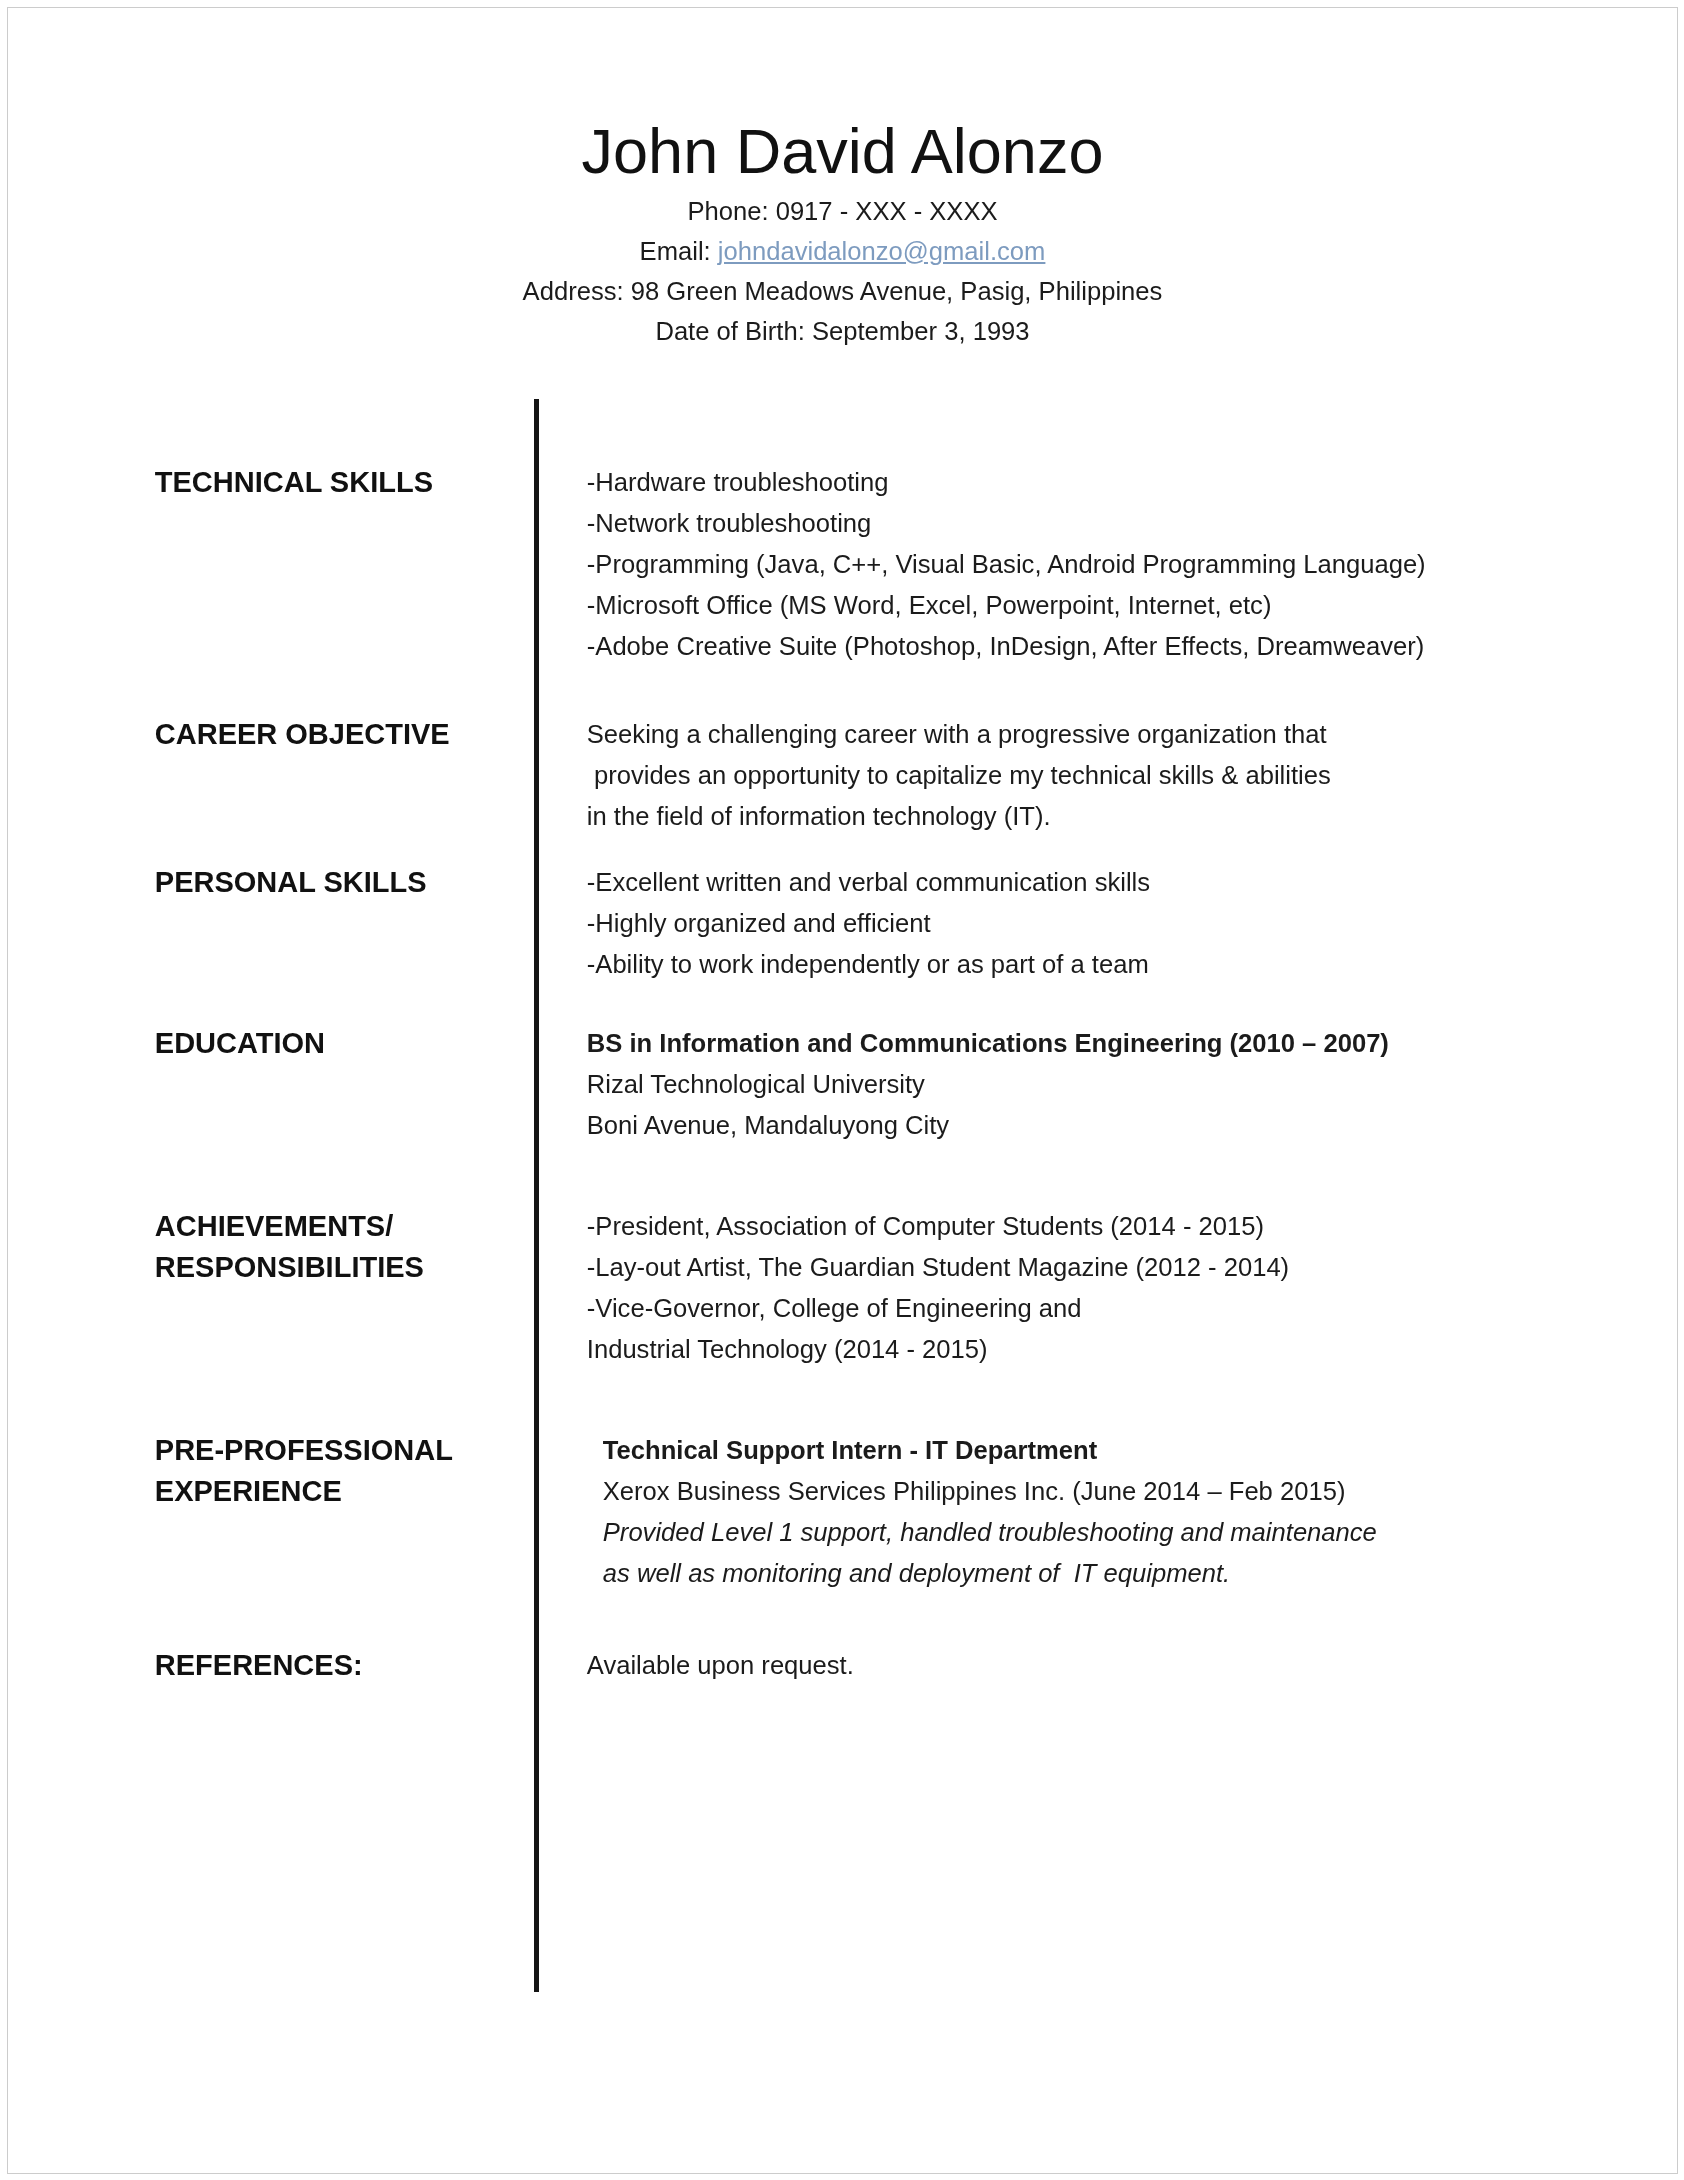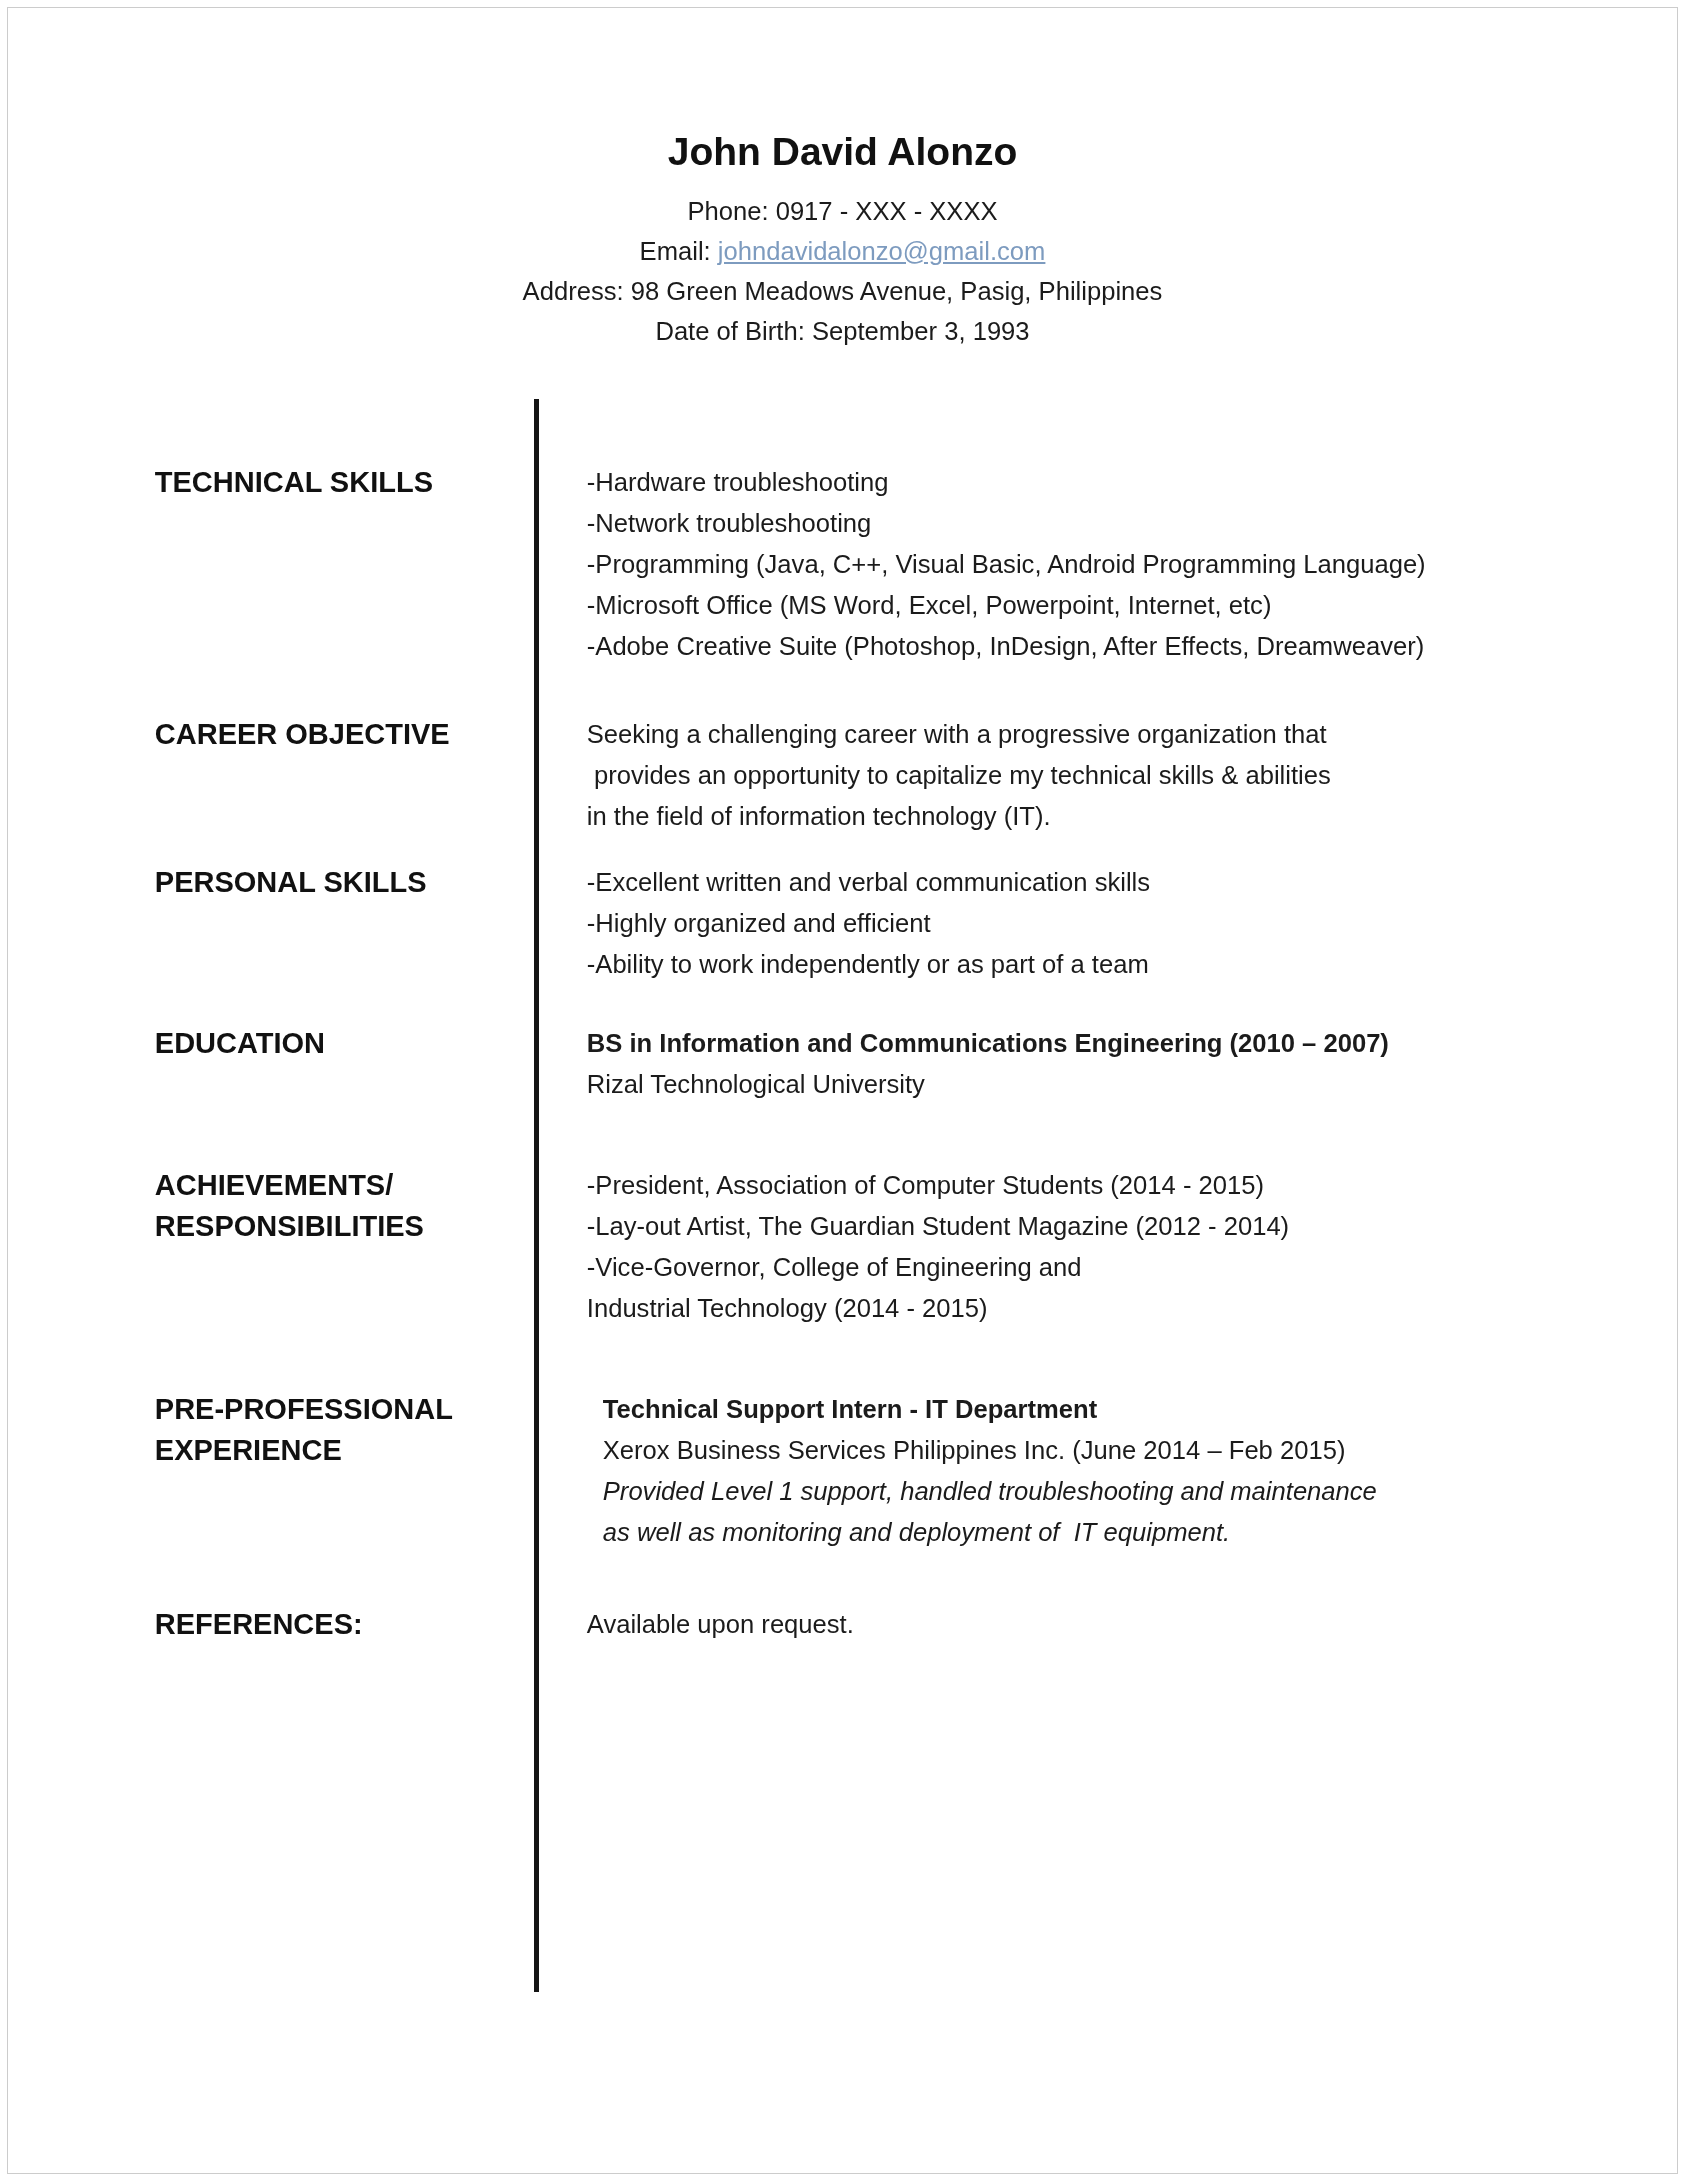--- a/index.html
+++ b/index.html
@@ -21,23 +21,23 @@
     top: 6.8px; left: 6.8px; right: 6.8px; bottom: 6.8px;
     border: 1.7px solid #cccccc;
     background: #ffffff;
     box-sizing: border-box;
   }
   .header {
     margin-top: 111px;
     text-align: center;
   }
   .resume-name {
-    font-size: 39px;
+    font-size: 63px;
     line-height: 65px;
-    font-weight: 700;
+    font-weight: 400;
     color: #111111;
   }
   .contact {
     margin-top: 6.8px;
     font-size: 25.6px;
     line-height: 40px;
   }
   .contact .row { white-space: pre; }
   a.email-link {
     color: #7d9bbf;
@@ -144,20 +144,21 @@
           </div>
         </div>
 
         <div class="section mb-s4">
           <div class="section-label">
             <div>EDUCATION</div>
           </div>
           <div class="section-content">
             <div class="line bold">BS in Information and Communications Engineering (2010 – 2007)</div>
             <div class="line">Rizal Technological University</div>
+            <div class="line">Boni Avenue, Mandaluyong City</div>
           </div>
         </div>
 
         <div class="section mb-s5">
           <div class="section-label">
             <div>ACHIEVEMENTS/</div>
             <div>RESPONSIBILITIES</div>
           </div>
           <div class="section-content">
             <div class="line">-President, Association of Computer Students (2014 - 2015)</div>

